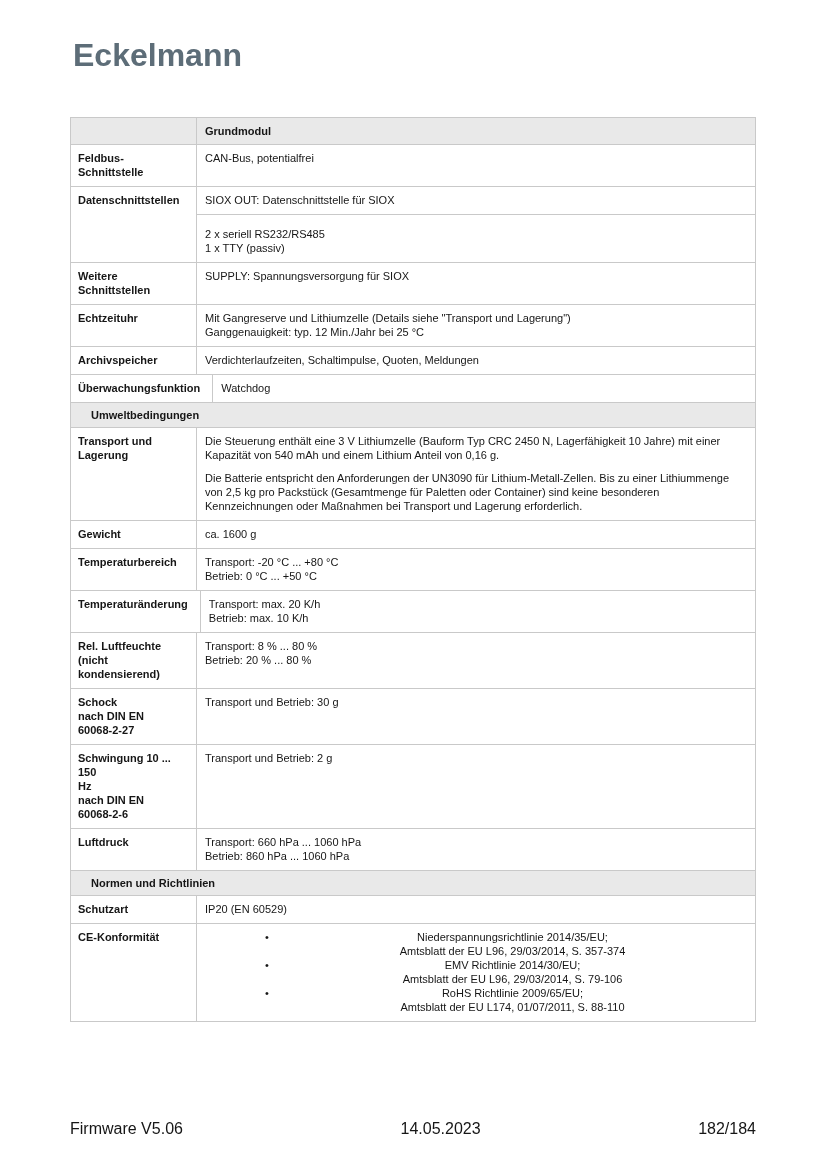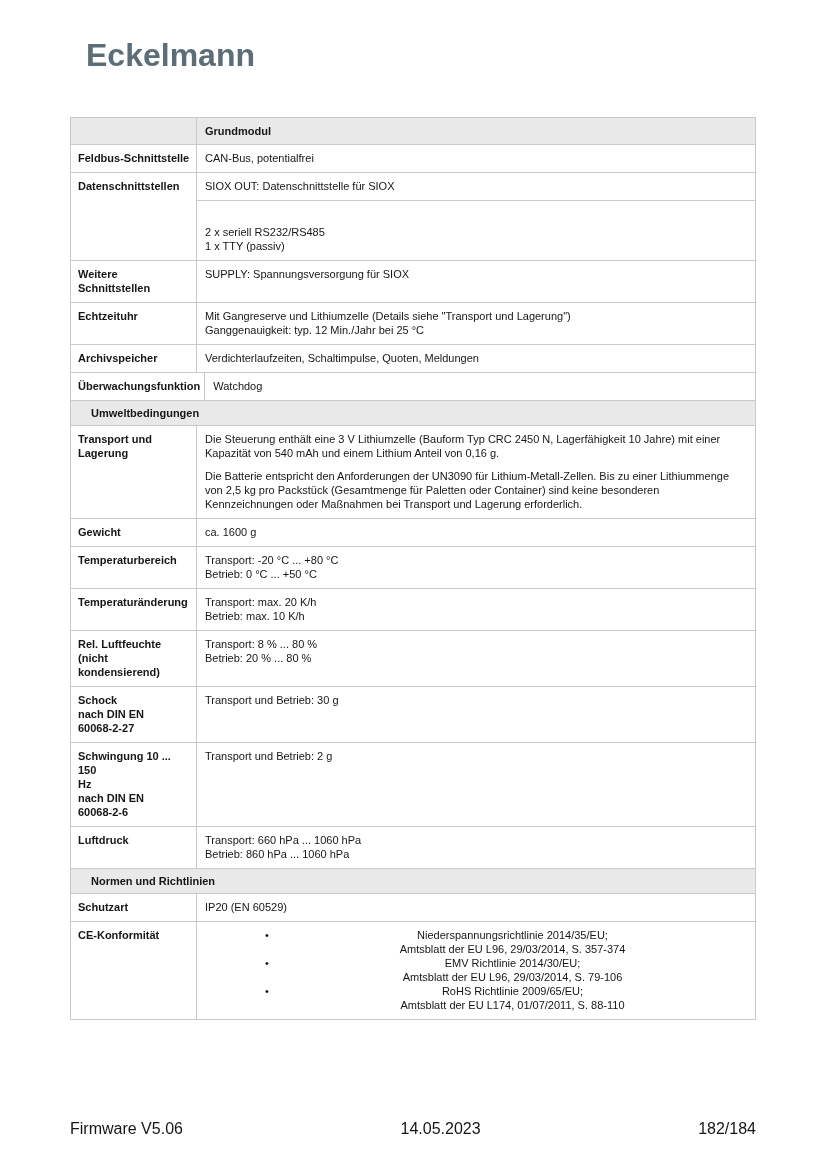--- a/index.html
+++ b/index.html
@@ -10,58 +10,58 @@
     height: 1169px;
     margin: 0 auto;
     background: #ffffff;
     font-family: "Liberation Sans", "DejaVu Sans", sans-serif;
     font-size: 11px;
     color: #161616;
     overflow: hidden;
   }
   .logo {
     position: absolute;
-    left: 86px;
+    left: 73px;
     top: 38px;
     font-size: 32px;
     font-weight: 700;
     color: #5d6d78;
     letter-spacing: 0px;
     line-height: 34px;
   }
   .spec-table {
     position: absolute;
     left: 70px;
     top: 117px;
     width: 686px;
     border: 1px solid #c9c9c9;
     background: #ffffff;
   }
   .trow { display: flex; border-bottom: 1px solid #c9c9c9; background: #ffffff; }
   .trow:last-child { border-bottom: none; }
   .header-row, .section-row { background: #e9e9e9; }
   .label-cell {
     flex: 0 0 126px;
-    padding: 6px 4px 7px 7px;
+    padding: 6px 12px 7px 7px;
     font-weight: 700;
     line-height: 14px;
     border-right: 1px solid #c9c9c9;
     overflow-wrap: break-word;
     word-wrap: break-word;
   }
   .header-row .label-cell { padding: 6px 4px 6px 7px; }
   .header-value {
     flex: 1;
     padding: 6px 8px;
     font-weight: 700;
     line-height: 14px;
   }
   .value-area { flex: 1; display: flex; flex-direction: column; }
   .value-cell { padding: 6px 8px 7px 8px; line-height: 14px; flex: 1; }
-  .value-cell + .value-cell { border-top: 1px solid #c9c9c9; padding-top: 24px; flex: 0 0 auto; }
+  .value-cell + .value-cell { border-top: 1px solid #c9c9c9; padding-top: 12px; flex: 0 0 auto; }
   .para + .para { margin-top: 9px; }
   .section-label { padding: 5px 20px; font-weight: 700; line-height: 14px; }
   .bullets { list-style: none; padding-left: 60px; text-align: center; }
   .bullet { position: relative; padding-left: 13px; line-height: 14px; }
   .bullet::before { content: "\2022"; position: absolute; left: 0; top: 0; }
   .footer {
     position: absolute;
     left: 70px;
     right: 71px;
     top: 1121px;

